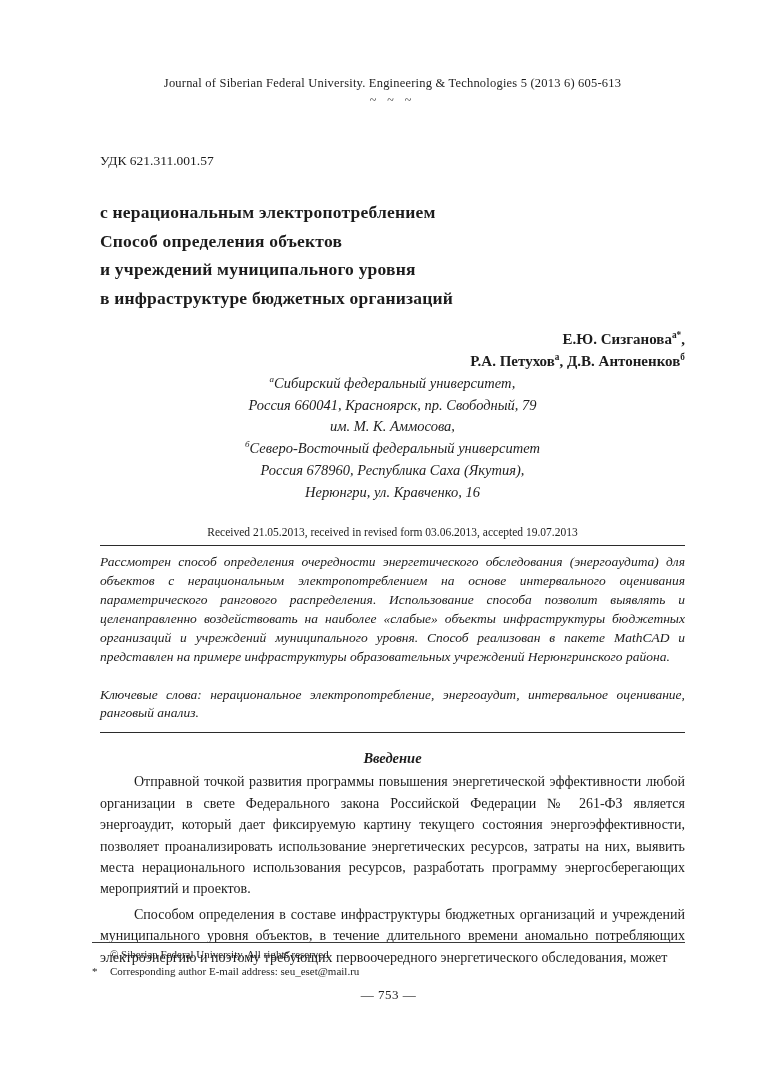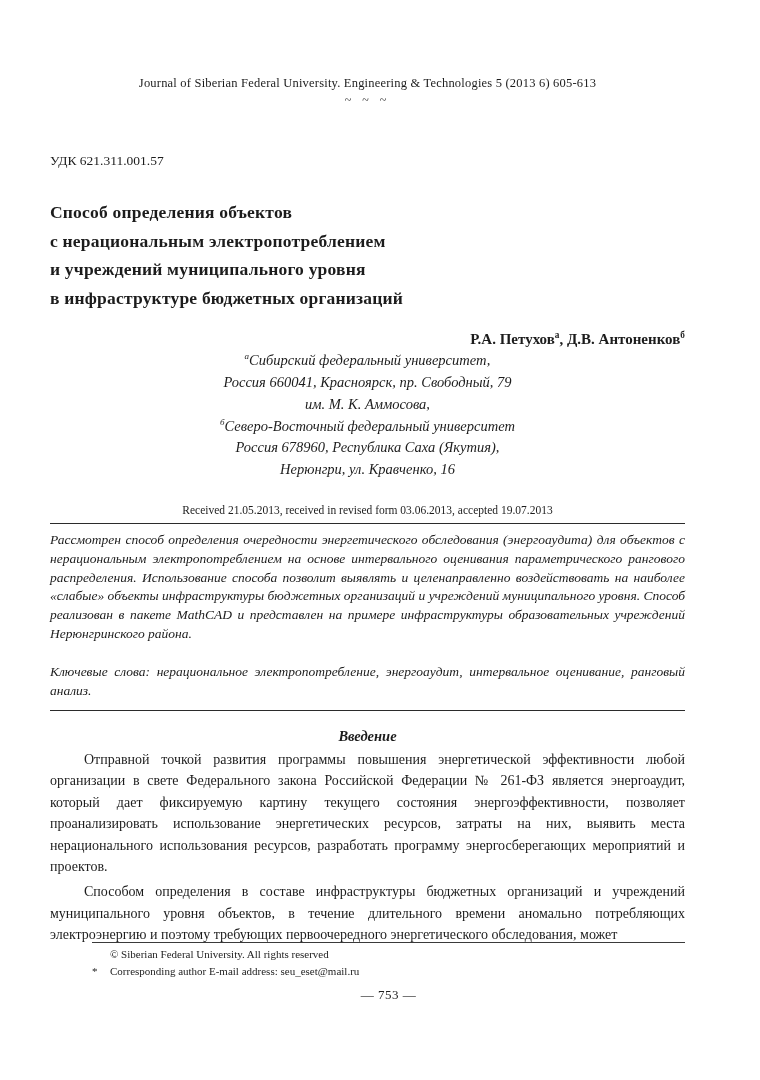--- a/index.html
+++ b/index.html
@@ -5,21 +5,21 @@
   * { margin: 0; padding: 0; box-sizing: border-box; }
   html { background: #ffffff; }
   body {
     width: 760px; height: 1080px;
     background: #ffffff;
     font-family: "Liberation Serif", serif;
     color: #1c1c1c;
     position: relative;
     overflow: hidden;
   }
-  .content { padding: 76px 75px 0 50px; }
+  .content { padding: 76px 75px 0 100px; }
 
   .journal-line { text-align: center; font-size: 12.5px; letter-spacing: 0.2px; }
   .tildes { text-align: center; font-size: 12px; letter-spacing: 4px; margin-top: 2px; color: #2a2a2a; }
 
   .udc { margin-top: 45px; font-size: 13.5px; }
 
   .title { margin-top: 29px; font-size: 17.5px; font-weight: bold; line-height: 1.64; letter-spacing: 0.2px; }
 
   .authors { margin-top: 15px; text-align: right; font-size: 15px; font-weight: bold; line-height: 1.5; }
   .affiliations { text-align: center; font-style: italic; font-size: 14.5px; line-height: 1.5; }
@@ -48,27 +48,28 @@
 <body>
 
 <div class="content">
 
   <div class="journal-line">Journal of Siberian Federal University. Engineering &amp; Technologies 5 (2013 6) 605-613</div>
   <div class="tildes">~ ~ ~</div>
 
   <div class="udc">УДК 621.311.001.57</div>
 
   <h1 class="title">
+    <div>с нерациональным электропотреблением</div>
     <div>Способ определения объектов</div>
-    <div>с нерациональным электропотреблением</div>
     <div>и учреждений муниципального уровня</div>
     <div>в инфраструктуре бюджетных организаций</div>
   </h1>
 
   <div class="authors">
+    <div><span>Е.Ю. Сизганова</span><sup>а*</sup><span>,</span></div>
     <div><span>Р.А. Петухов</span><sup>а</sup><span>, </span><span>Д.В. Антоненков</span><sup>б</sup></div>
   </div>
 
   <div class="affiliations">
     <div><sup>а</sup><span>Сибирский федеральный университет,</span></div>
     <div><sup></sup><span>Россия 660041, Красноярск, пр. Свободный, 79</span></div>
     <div><sup></sup><span>им. М. К. Аммосова,</span></div>
     <div><sup>б</sup><span>Северо-Восточный федеральный университет</span></div>
     <div><sup></sup><span>Россия 678960, Республика Саха (Якутия),</span></div>
     <div><sup></sup><span>Нерюнгри, ул. Кравченко, 16</span></div>

